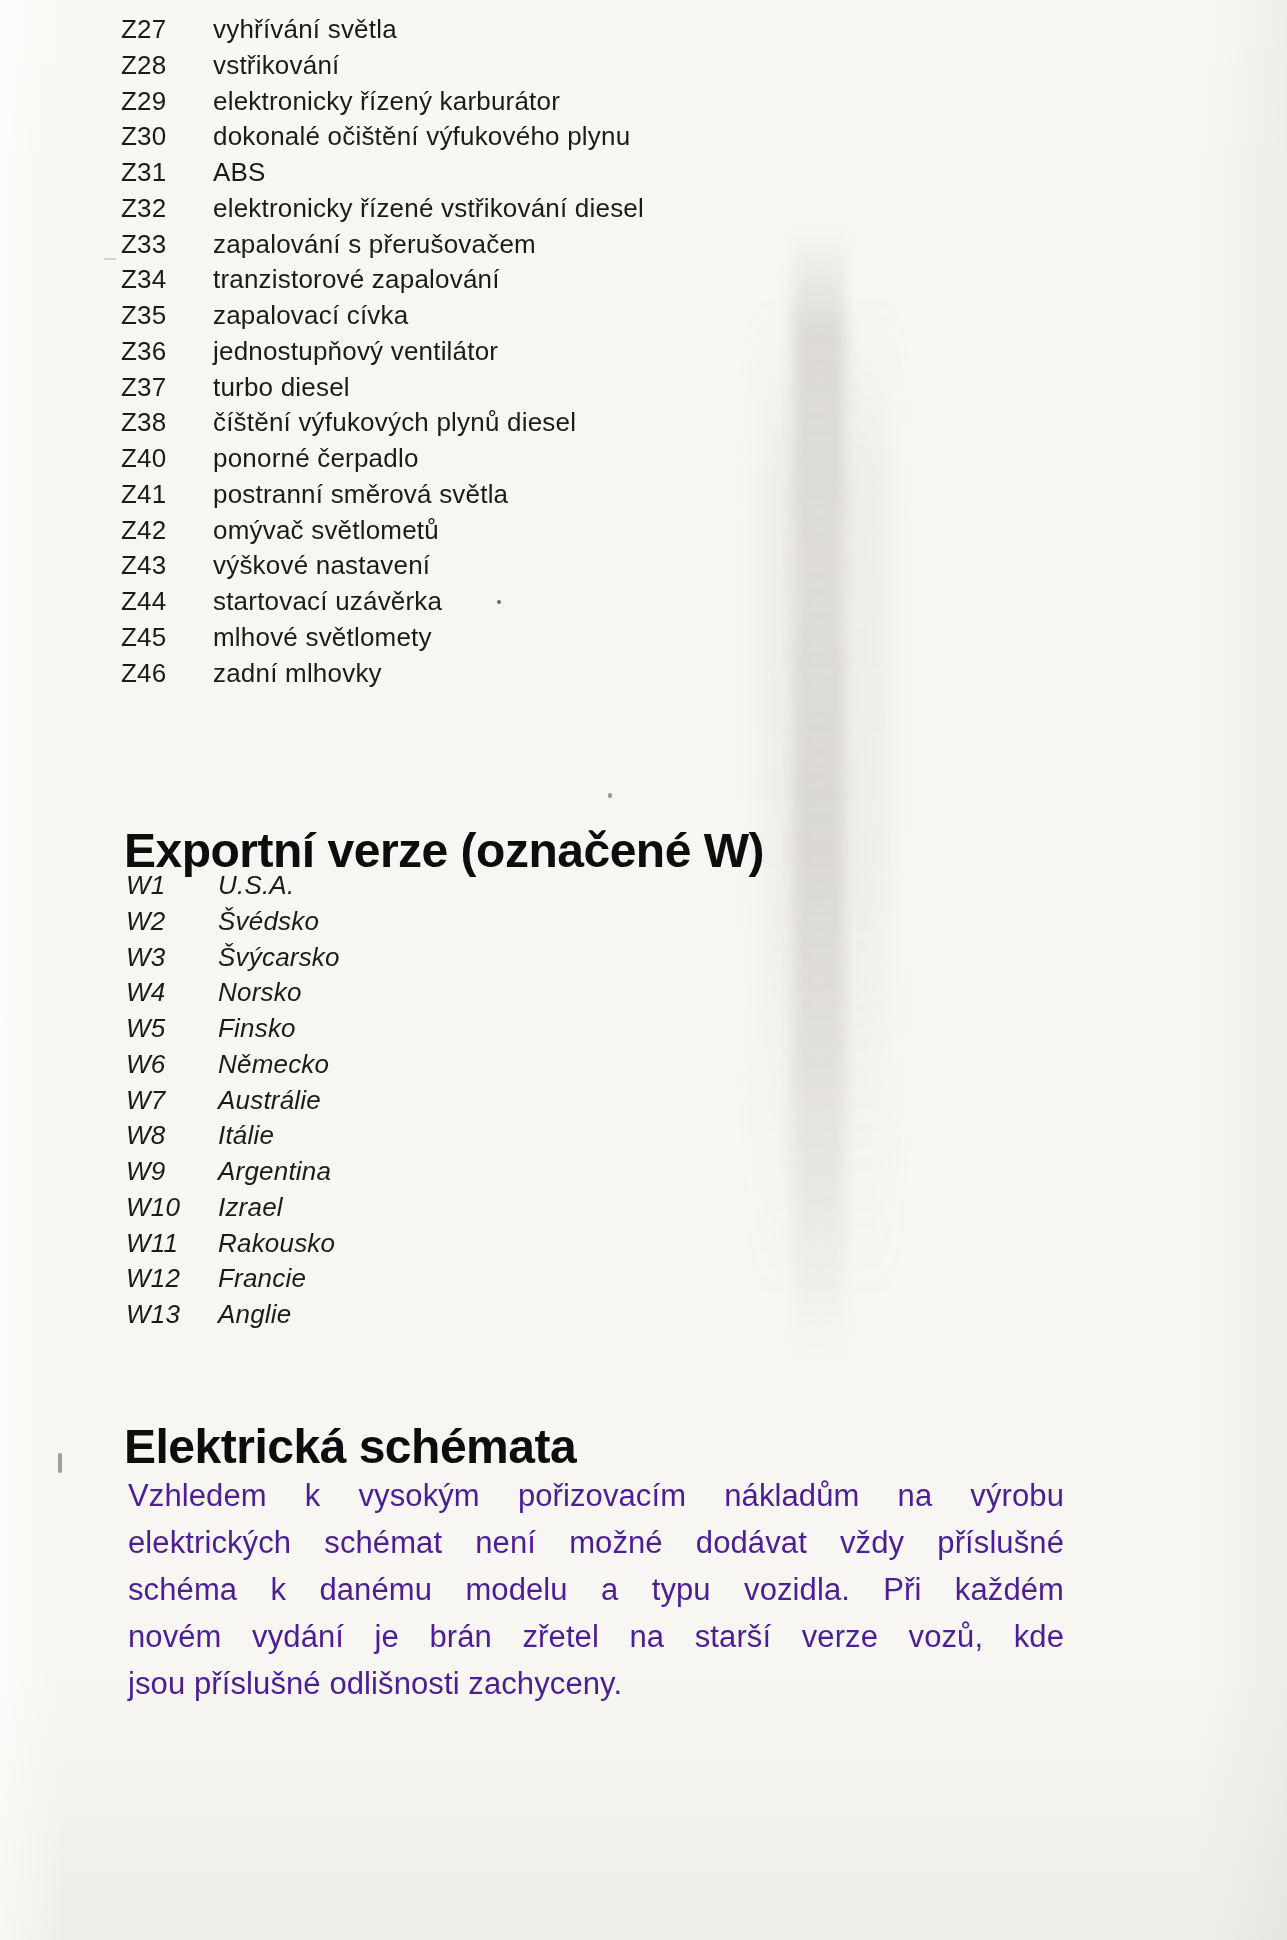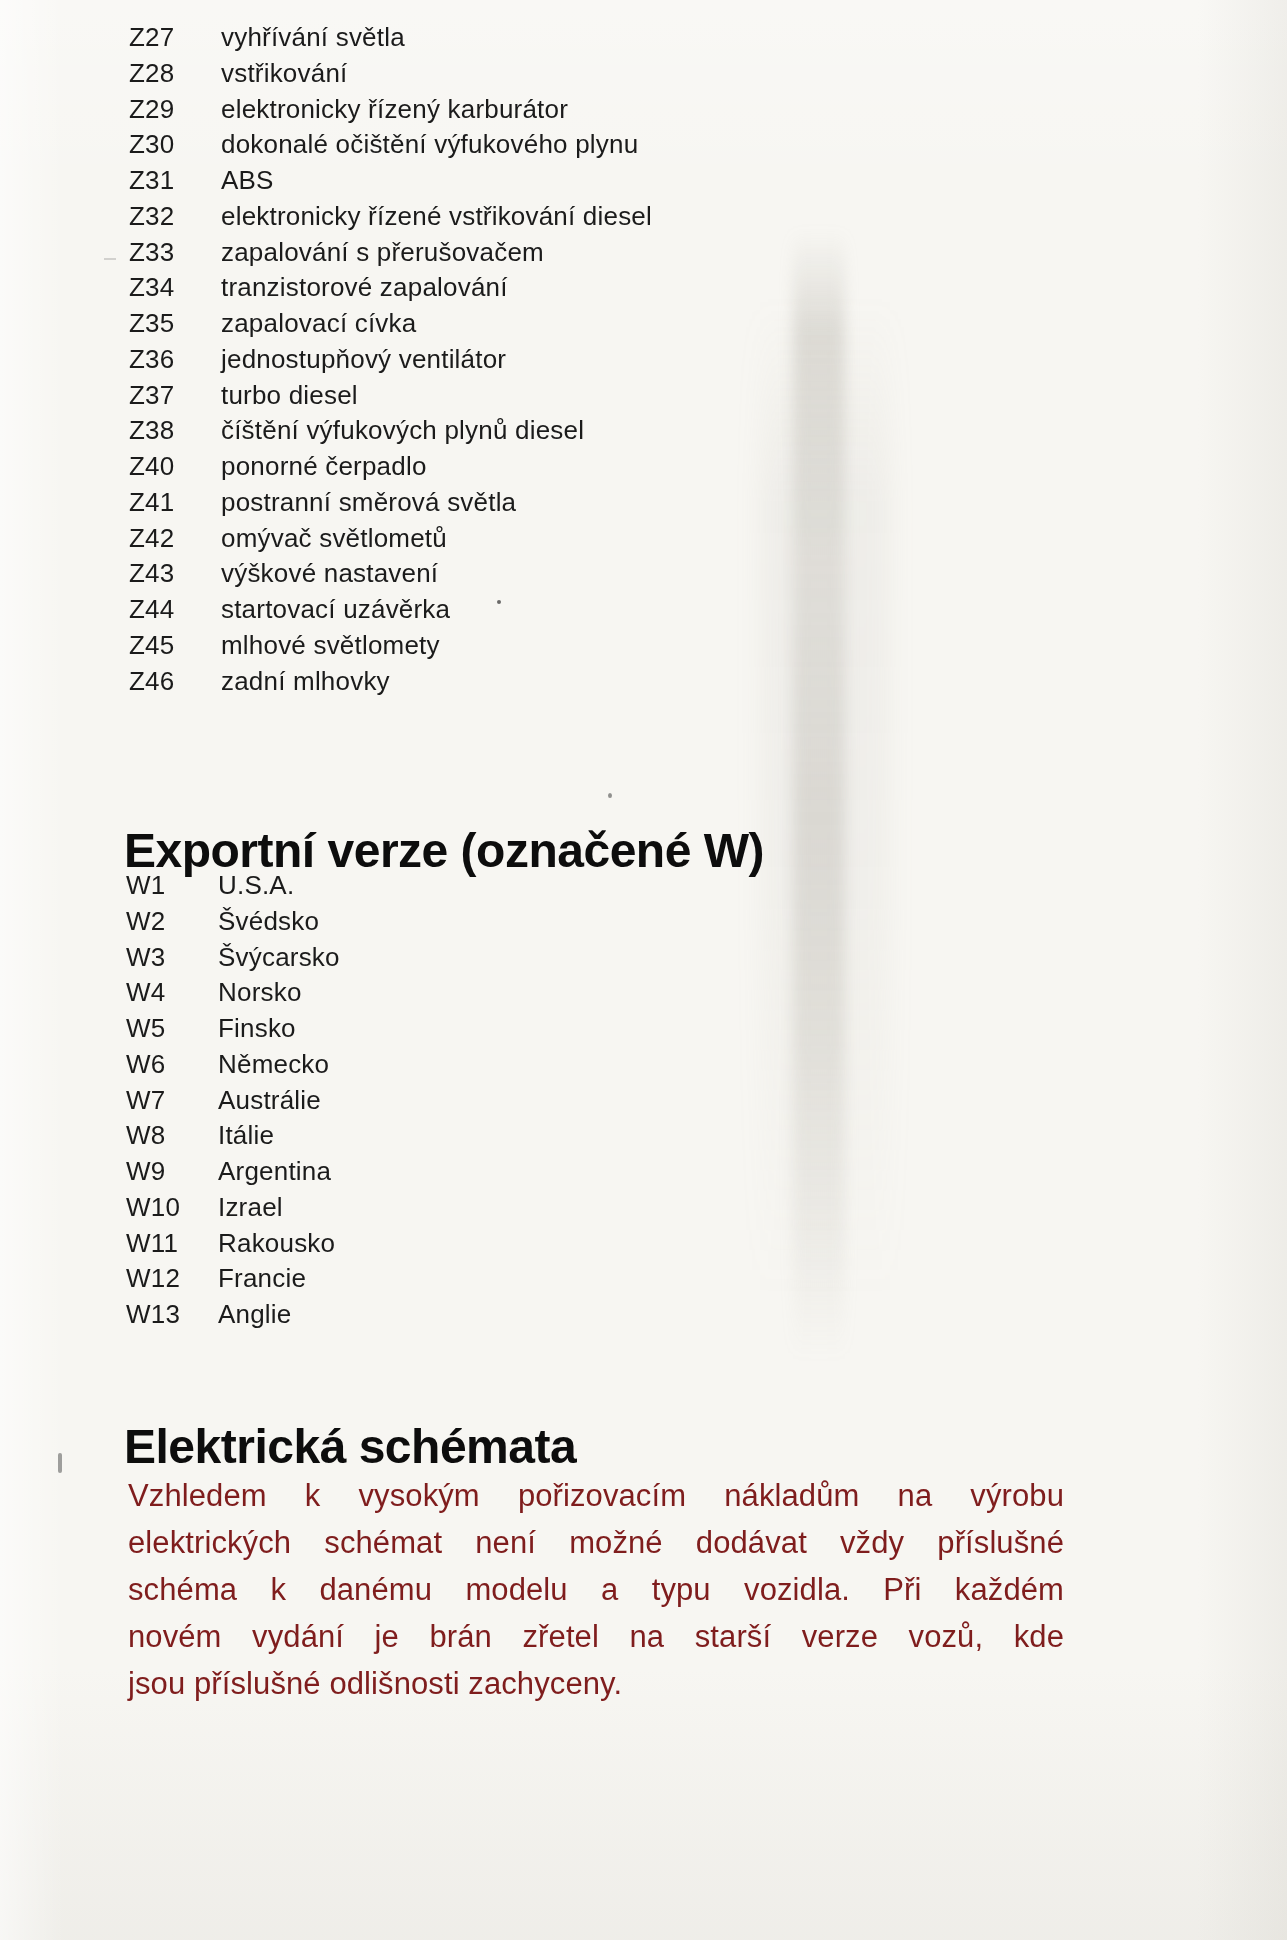--- a/index.html
+++ b/index.html
@@ -56,41 +56,41 @@
     filter: blur(12px);
     pointer-events: none;
   }
   .section { position: absolute; z-index: 2; }
 
   .option-list { font-size: 26px; letter-spacing: 0.2px; }
   .option-list .row { display: flex; line-height: 35.75px; }
   .option-list .code { flex: 0 0 92px; }
   .option-list .desc { flex: 1 1 auto; white-space: nowrap; }
 
-  #z-list { top: 20px;   left: 121px; margin-left: 8px; }
-  #w-list { top: 868px; left: 126px; }
+  #z-list { top: 12px;   left: 121px; }
+  #w-list { top: 868px; left: 126px; font-style: italic; }
 
   .heading {
     font-size: 48px;
     font-weight: 700;
     letter-spacing: -0.5px;
     line-height: 1;
     color: #0d0d0d;
     white-space: nowrap;
   }
   #export-heading    { top: 779px;  left: 124px; margin-top: 48px; }
   #schemata-heading  { top: 1391px; left: 124px; }
 
   #schemata-paragraph {
     top: 1472px;
     left: 128px;
     width: 936px;
     font-size: 31px;
     line-height: 47px;
-    color: #7f1d1d;
+    color: #4c1d95;
     letter-spacing: 0.1px;
   }
   #schemata-paragraph .line {
     text-align: justify;
     text-align-last: justify;
   }
   #schemata-paragraph .line:last-child {
     text-align-last: left;
   }
 

